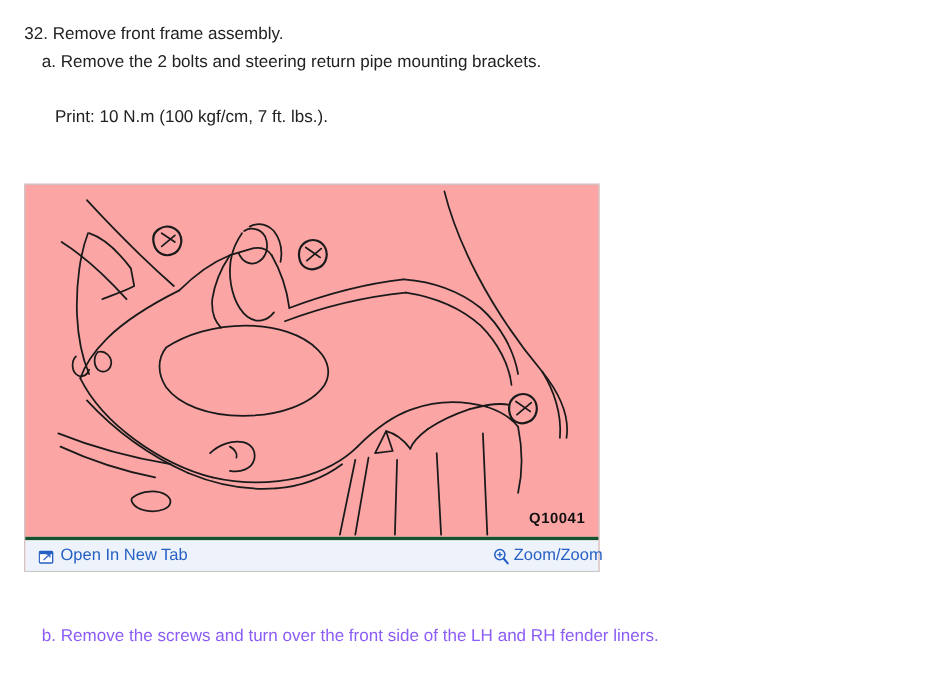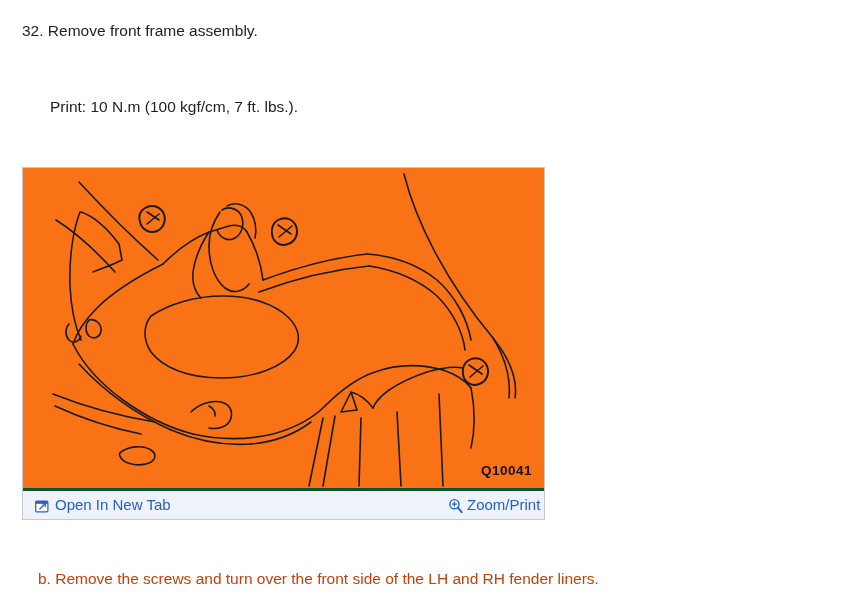--- a/index.html
+++ b/index.html
@@ -47,21 +47,21 @@
   .torque-line .torque-value {
     font-weight: normal;
   }
   .figure-box {
     position: absolute;
     left: 22px;
     top: 167px;
     width: 523px;
     height: 353px;
     border: 1px solid #c9c9c9;
-    background: #f97316;
+    background: #fca5a5;
     box-sizing: border-box;
   }
   .figure-canvas {
     position: absolute;
     left: 0;
     top: 0;
     width: 521px;
     height: 320px;
     overflow: hidden;
   }
@@ -113,31 +113,32 @@
   }
   .bar-icon.zoom-icon {
     left: 425px;
     top: 7px;
   }
   .final-line {
     position: absolute;
     left: 38px;
     top: 570px;
     font-size: 15.5px;
-    color: #c2410c;
+    color: #8b5cf6;
     white-space: nowrap;
   }
 </style>
 </head>
 <body>
 
 <div class="page">
 
   <div class="step-line">32. Remove front frame assembly.</div>
 
+  <div class="substep-line">a. Remove the 2 bolts and steering return pipe mounting brackets.</div>
 
   <div class="torque-line">
     <span>Print: </span><span class="torque-value">10 N.m (100 kgf/cm, 7 ft. lbs.)</span><span>.</span>
   </div>
 
   <div class="figure-box">
 
     <div class="figure-canvas">
       <svg width="521" height="320" viewBox="0 0 521 320" xmlns="http://www.w3.org/2000/svg">
         <g fill="none" stroke="#1a1a1a" stroke-width="1.6" stroke-linecap="round" stroke-linejoin="round">
@@ -228,20 +229,20 @@
       </span>
       <span class="bar-link open-tab">Open In New Tab</span>
 
       <span class="bar-icon zoom-icon">
         <svg width="15" height="16" viewBox="0 0 15 16" xmlns="http://www.w3.org/2000/svg">
           <circle cx="6.4" cy="6.2" r="4.6" fill="none" stroke="#2660c4" stroke-width="1.4"></circle>
           <path d="M6.4 3.8 L 6.4 8.6 M 4 6.2 L 8.8 6.2" stroke="#2660c4" stroke-width="1.2"></path>
           <path d="M9.9 9.7 L 13.6 14.2" stroke="#2660c4" stroke-width="1.9" stroke-linecap="round"></path>
         </svg>
       </span>
-      <span class="bar-link zoom-print">Zoom/Print</span>
+      <span class="bar-link zoom-print">Zoom/Zoom</span>
 
     </div>
   </div>
 
   <div class="final-line">b. Remove the screws and turn over the front side of the LH and RH fender liners.</div>
 
 </div>
 
 </body></html>

